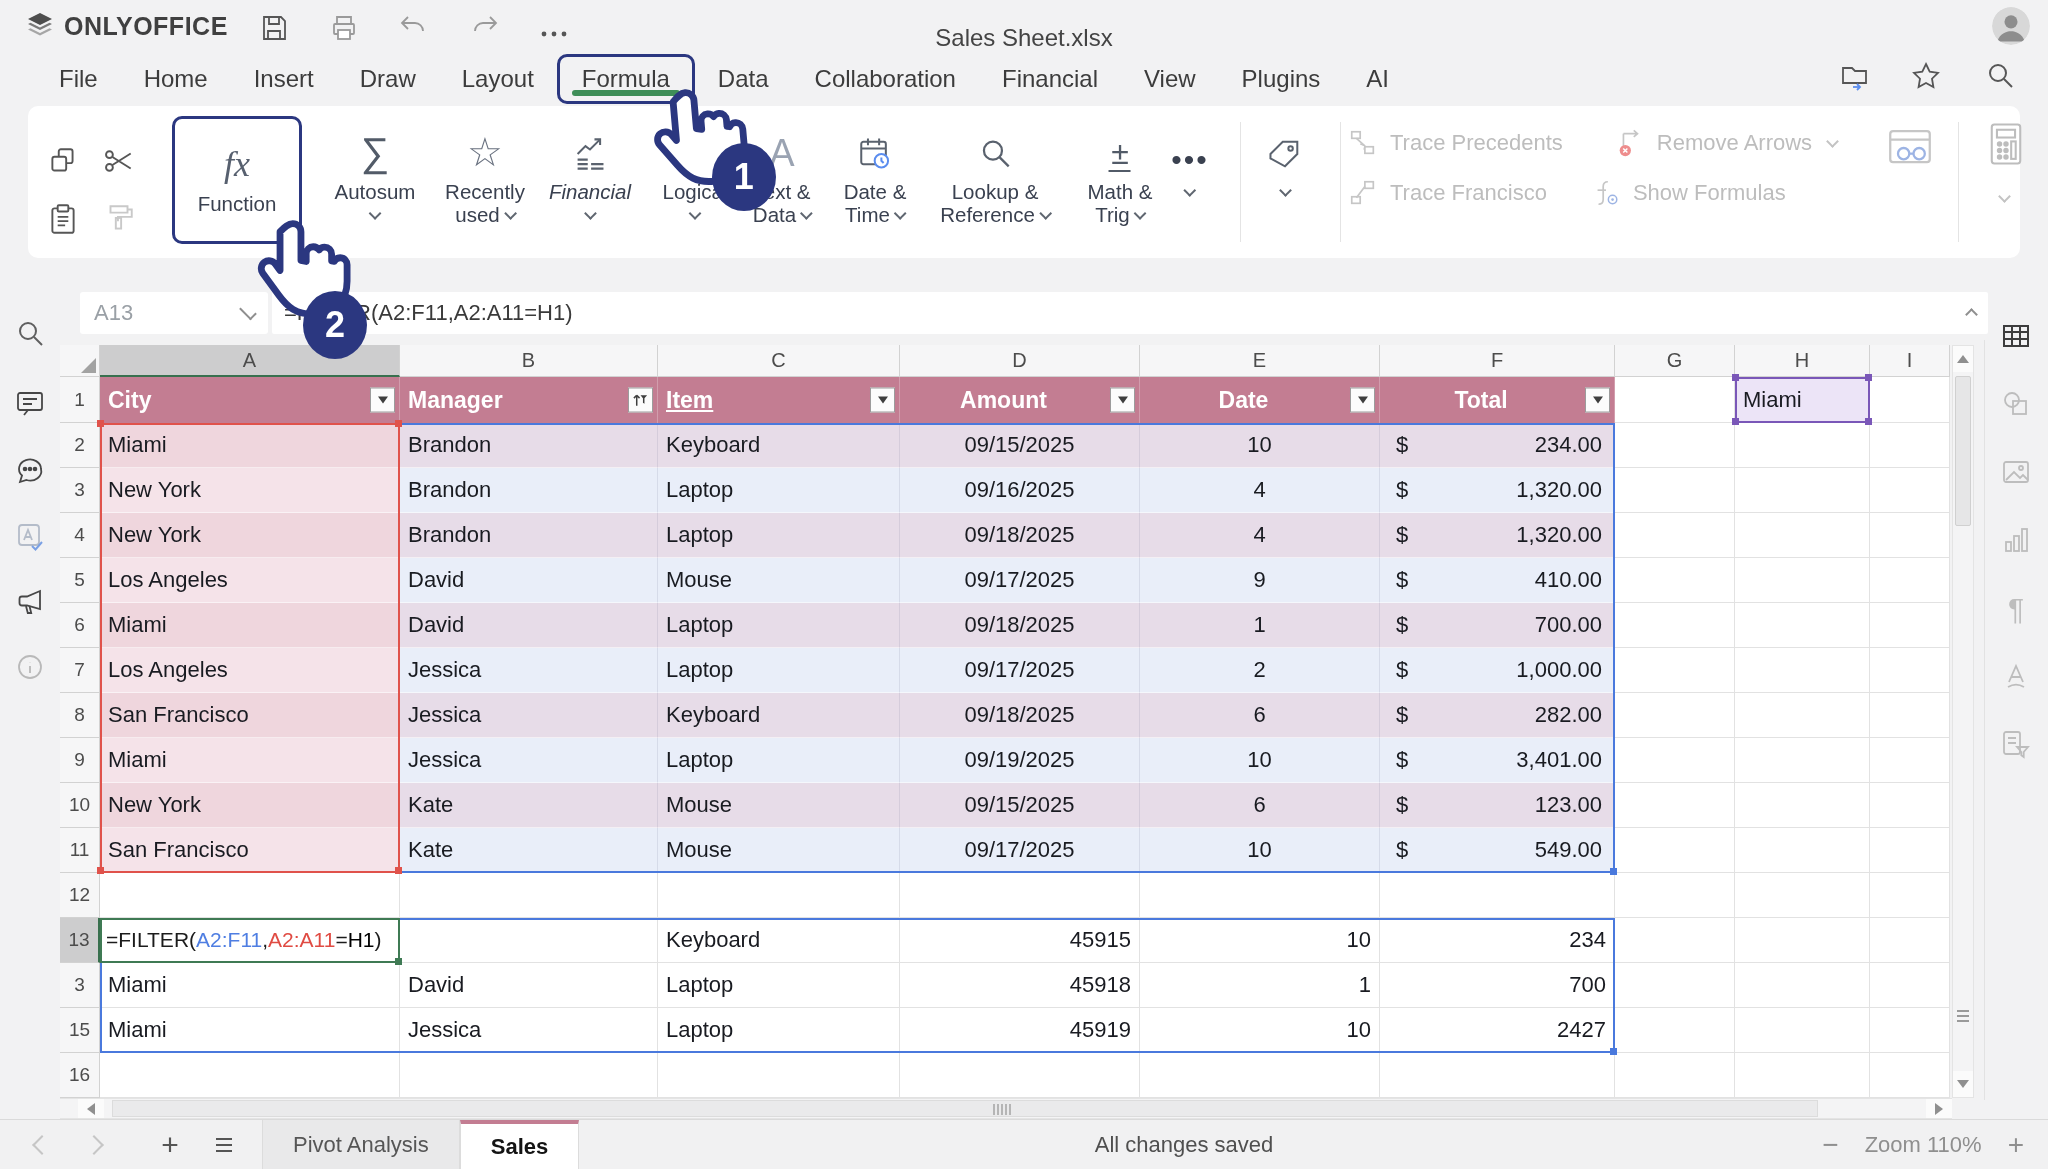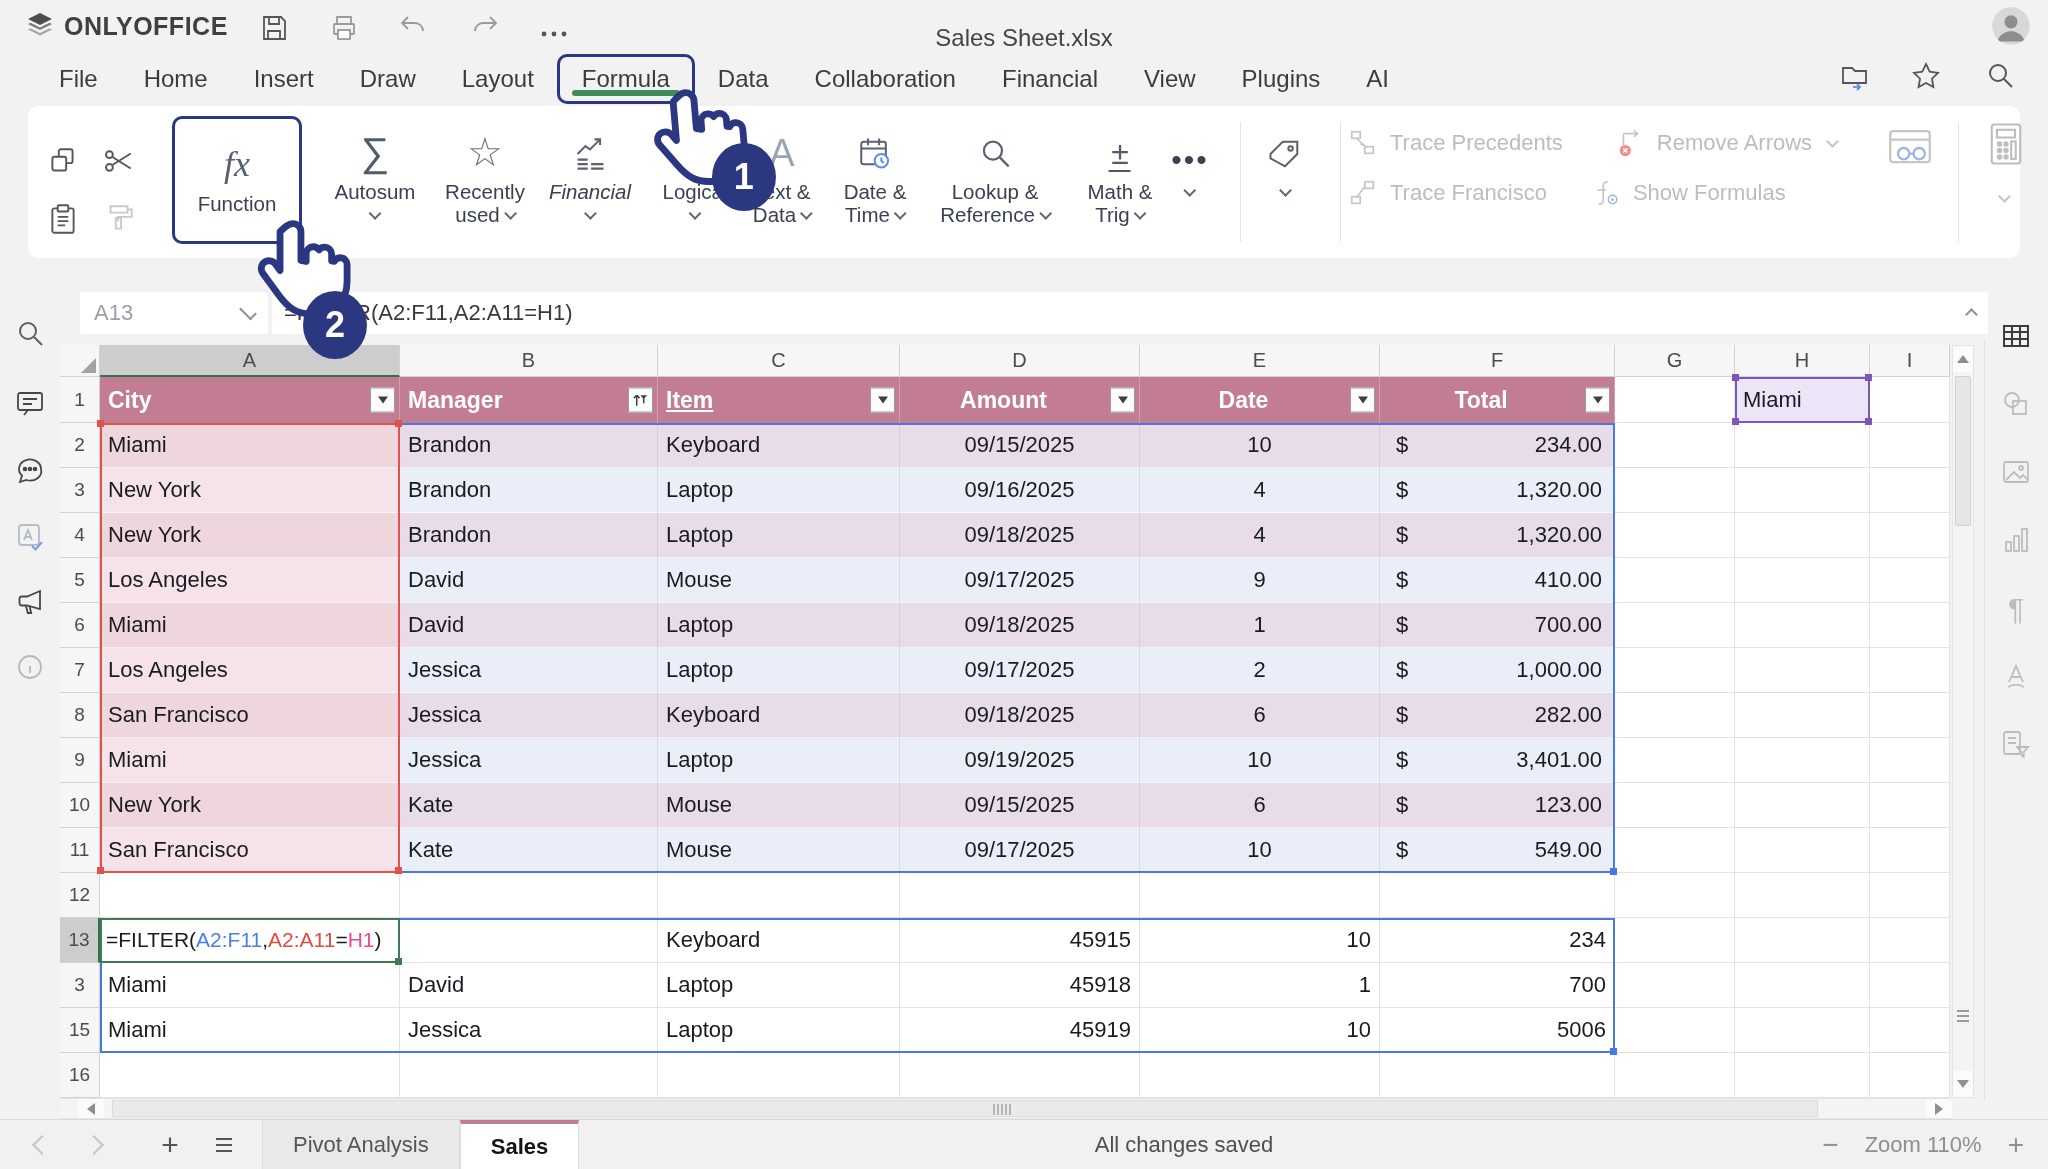--- a/index.html
+++ b/index.html
@@ -826,21 +826,21 @@
         <div class="cell cempty" style="width: 235px;"></div>
         <div class="cell cempty" style="width: 120px;"></div>
         <div class="cell cempty" style="width: 135px;"></div>
         <div class="cell cempty" style="width: 80px;"></div>
       </div>
       <div class="grow" style="height: 45px;">
         <div class="cell rownum selrow" style="width: 40px;">
           <span>13</span>
         </div>
         <div class="cell cempty tleft a13" style="width: 300px;">
-          <span class="fx-in-cell"><span style="color: rgb(28, 28, 28);">=FILTER(</span><span style="color: rgb(79, 126, 226);">A2:F11</span><span style="color: rgb(28, 28, 28);">,</span><span style="color: rgb(224, 75, 67);">A2:A11</span><span style="color: rgb(28, 28, 28);">=</span><span style="color: #ec4899;">H1</span><span style="color: rgb(28, 28, 28);">)</span></span>
+          <span class="fx-in-cell"><span style="color: rgb(28, 28, 28);">=FILTER(</span><span style="color: rgb(79, 126, 226);">A2:F11</span><span style="color: rgb(28, 28, 28);">,</span><span style="color: rgb(224, 75, 67);">A2:A11</span><span style="color: rgb(28, 28, 28);">=</span><span style="color: #000000;">H1</span><span style="color: rgb(28, 28, 28);">)</span></span>
         </div>
         <div class="cell cempty tleft" style="width: 258px;"></div>
         <div class="cell cempty tleft" style="width: 242px;">
           <span>Keyboard</span>
         </div>
         <div class="cell cempty tright" style="width: 240px;">
           <span>45915</span>
         </div>
         <div class="cell cempty tright" style="width: 240px;">
           <span>10</span>
@@ -891,21 +891,21 @@
         <div class="cell cempty tleft" style="width: 242px;">
           <span>Laptop</span>
         </div>
         <div class="cell cempty tright" style="width: 240px;">
           <span>45919</span>
         </div>
         <div class="cell cempty tright" style="width: 240px;">
           <span>10</span>
         </div>
         <div class="cell cempty tright" style="width: 235px;">
-          <span>5006</span>
+          <span>2427</span>
         </div>
         <div class="cell cempty" style="width: 120px;"></div>
         <div class="cell cempty" style="width: 135px;"></div>
         <div class="cell cempty" style="width: 80px;"></div>
       </div>
       <div class="grow" style="height: 45px;">
         <div class="cell rownum" style="width: 40px;">
           <span>16</span>
         </div>
         <div class="cell cempty" style="width: 300px;"></div>

